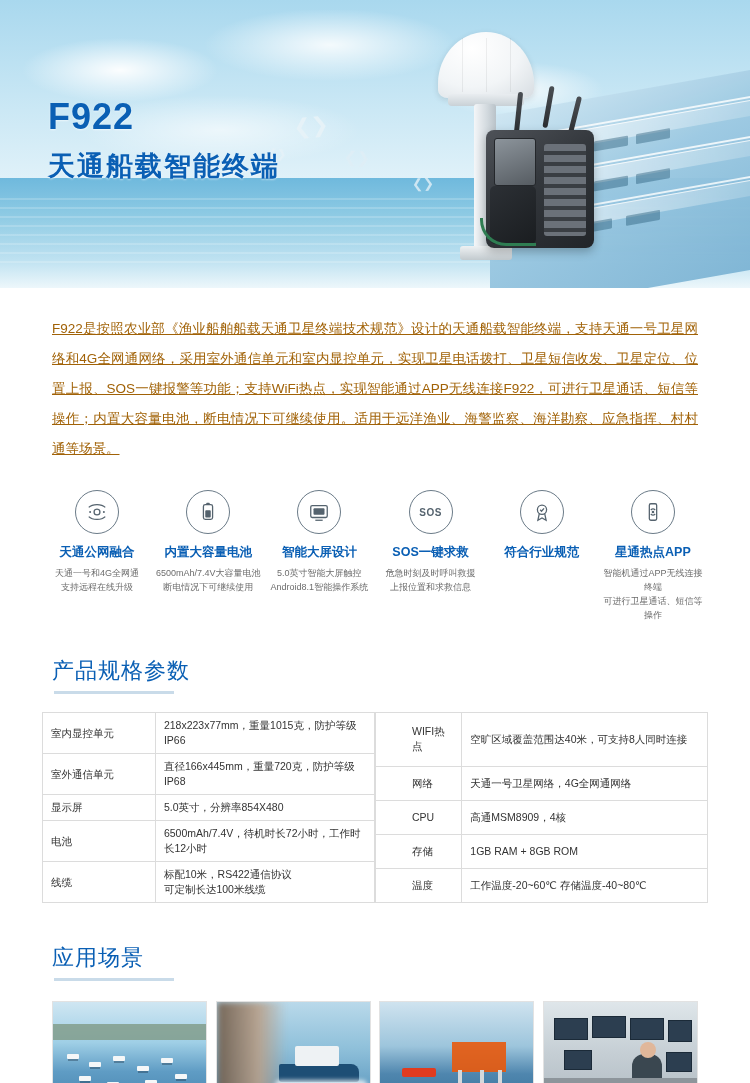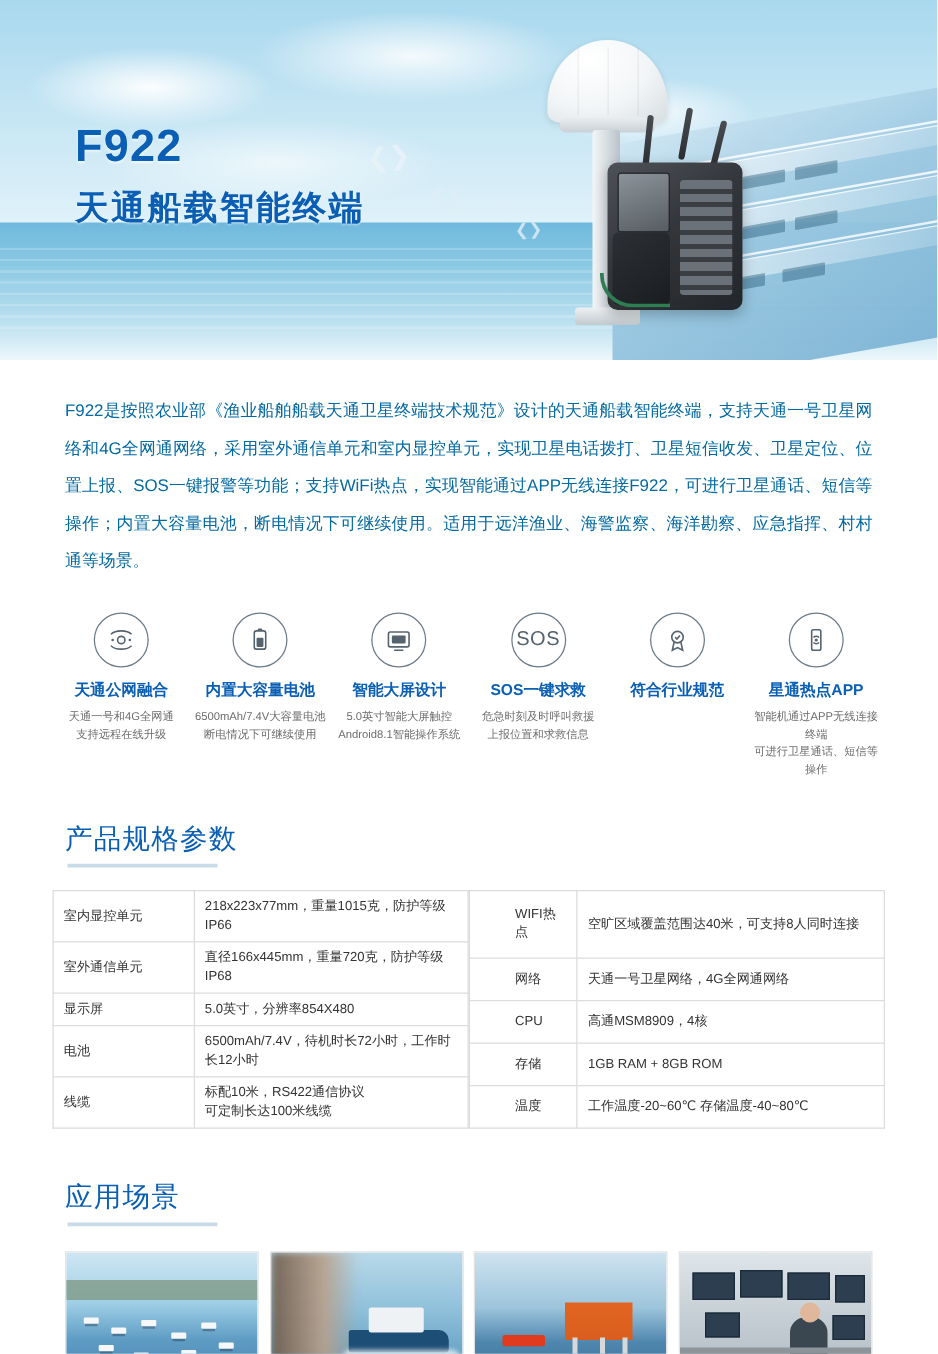--- a/index.html
+++ b/index.html
@@ -120,37 +120,38 @@
   }
   .ant.a1 { left: 96px; top: 70px; transform: rotate(6deg); }
   .ant.a2 { left: 126px; top: 64px; transform: rotate(10deg); }
   .ant.a3 { left: 152px; top: 74px; transform: rotate(14deg); }
   .cord {
     position: absolute; left: 60px; top: 196px; width: 56px; height: 28px;
     border-bottom: 3px solid #2f7d52; border-left: 3px solid #2f7d52;
     border-radius: 0 0 0 26px;
   }
 
-  .hero-text { position: absolute; left: 48px; top: 96px; z-index: 5; margin-left: 12px; }
+  .hero-text { position: absolute; left: 48px; top: 96px; z-index: 5; }
   .hero-title {
     font-size: 36px; font-weight: bold; color: #0a5fb4; letter-spacing: 1px;
     text-shadow: 0 1px 2px rgba(255,255,255,.6);
   }
   .hero-sub {
     margin-top: 10px; font-size: 27px; font-weight: bold; color: #0a5fb4;
     letter-spacing: 2px; text-shadow: 0 1px 2px rgba(255,255,255,.6);
   }
 
   
   .intro {
     margin: 26px 52px 0 52px;
     font-size: 13.5px;
     line-height: 30px;
-    color: #0369a1;
+    color: #a16207;
     text-align: justify;
+    text-decoration: underline;
   }
 
   
   .features {
     margin: 26px 44px 0 44px;
     display: flex;
     justify-content: space-between;
   }
   .feature { width: 106px; text-align: center; }
   .f-icon {
@@ -326,21 +327,21 @@
         <rect x="6" y="8" width="12" height="7" rx="1" fill="#55636e" stroke="none"></rect>
         <path d="M8 21h8"></path>
       </svg>
     </div>
     <div class="f-title">智能大屏设计</div>
     <div class="f-desc" style="white-space:pre-line">5.0英寸智能大屏触控
 Android8.1智能操作系统</div>
   </div>
 
   <div class="feature">
-    <div class="f-icon" style="font-size:16px;font-weight:normal;letter-spacing:.5px;text-align:right;">SOS</div>
+    <div class="f-icon" style="font-size:10px;font-weight:bold;letter-spacing:.5px;text-align:right;">SOS</div>
     <div class="f-title">SOS一键求救</div>
     <div class="f-desc" style="white-space:pre-line">危急时刻及时呼叫救援
 上报位置和求救信息</div>
   </div>
 
   <div class="feature">
     <div class="f-icon">
       <svg width="22" height="22" viewBox="0 0 24 24" fill="none" stroke="#55636e" stroke-width="1.4">
         <circle cx="12" cy="9.5" r="5"></circle>
         <path d="M9 14l-1.5 7 4.5-2.4 4.5 2.4L15 14"></path>

